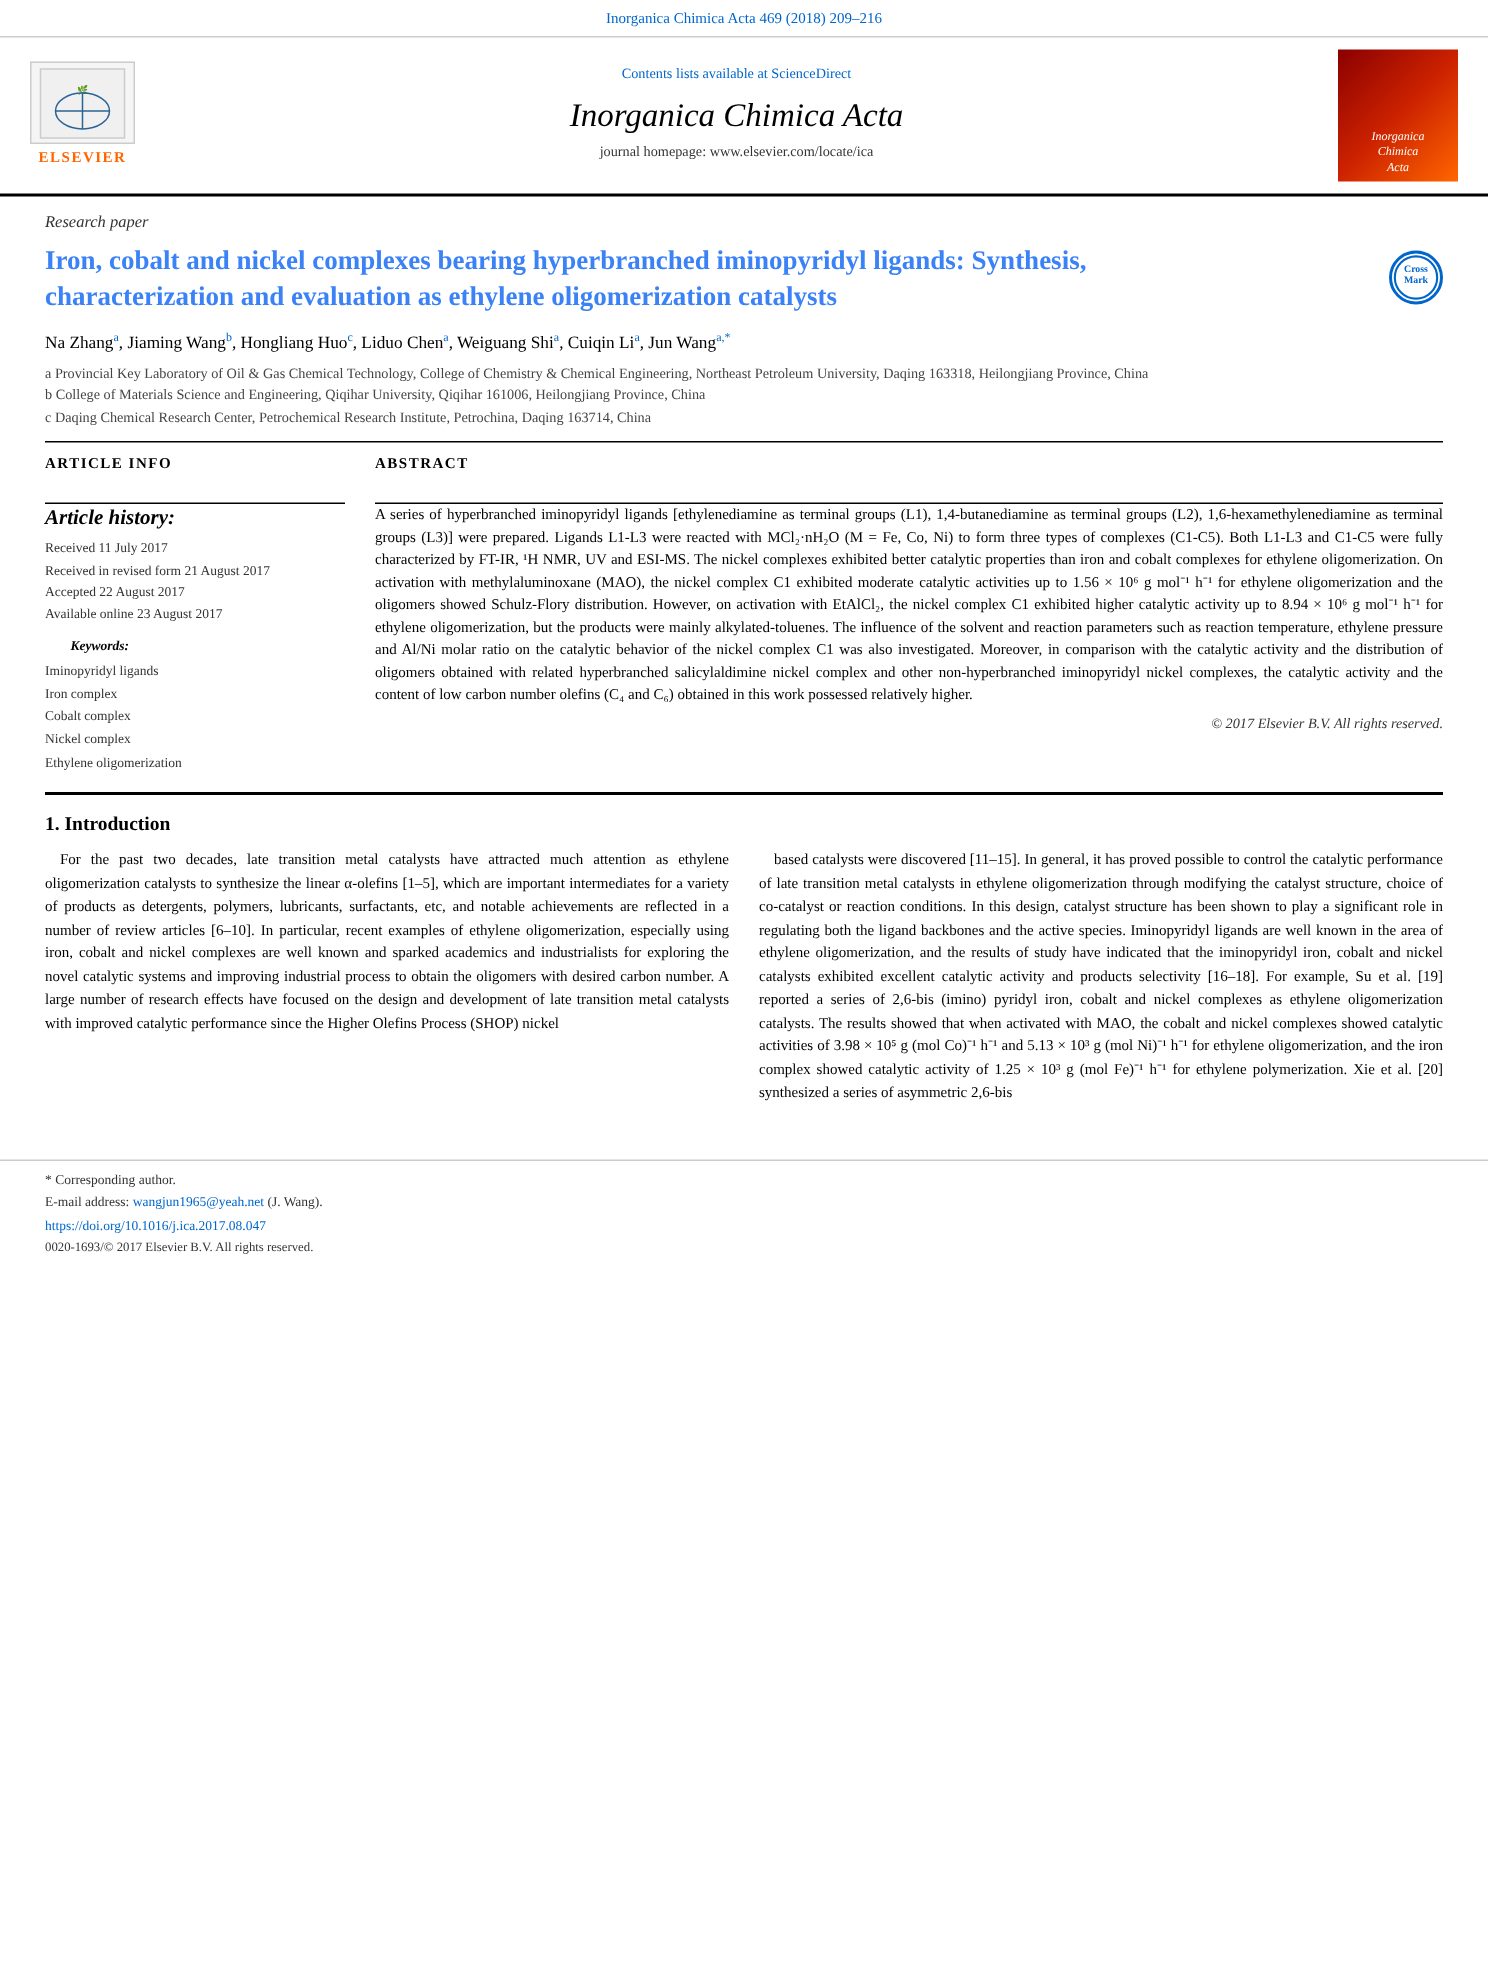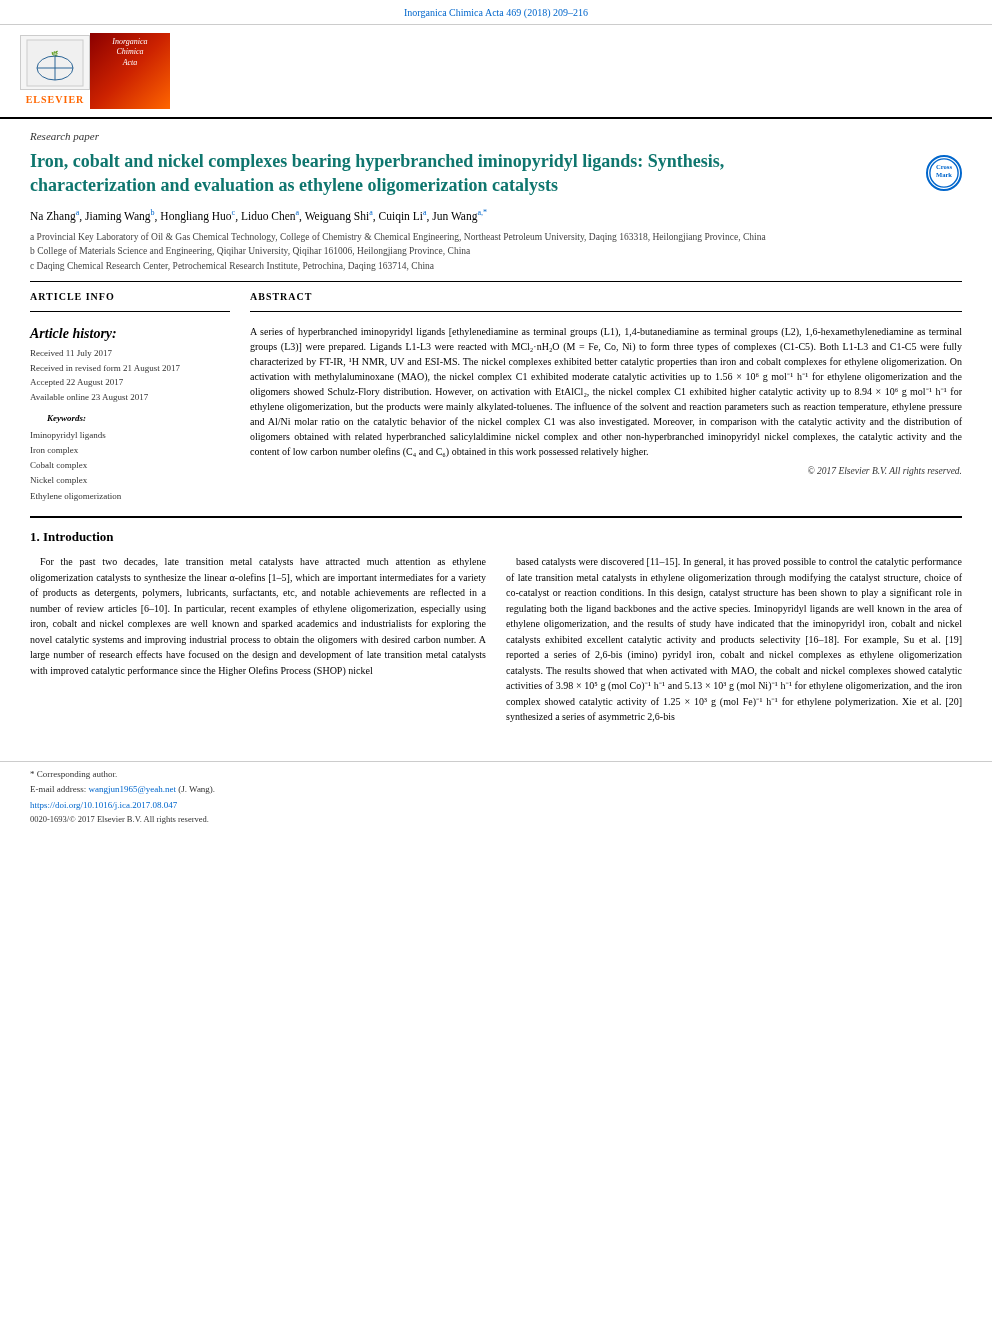--- a/index.html
+++ b/index.html
@@ -76,26 +76,26 @@
     .elsevier-text {
       font-size: 10px;
       font-weight: bold;
       color: #ff6600;
       letter-spacing: 1px;
     }
 
     
     .ica-logo {
       width: 80px;
-      height: 76px;
+      height: 88px;
       background: linear-gradient(135deg, #8B0000 0%, #cc2200 50%, #ff6600 100%);
       display: flex;
       flex-direction: column;
       align-items: center;
-      justify-content: flex-start;
+      justify-content: flex-end;
       color: #fff;
       font-size: 8px;
       text-align: center;
       padding: 4px;
     }
     .ica-logo .ica-title {
       font-style: italic;
       font-size: 8px;
       line-height: 1.3;
     }
@@ -108,21 +108,21 @@
     .paper-type {
       font-size: 11px;
       font-style: italic;
       color: #333;
       margin-bottom: 6px;
     }
 
     .paper-title {
       font-size: 18px;
       font-weight: bold;
-      color: #0f766e;
+      color: #3b82f6;
       line-height: 1.3;
       margin-bottom: 10px;
       max-width: 820px;
     }
     .crossmark-circle {
       width: 36px;
       height: 36px;
       border-radius: 50%;
       border: 2px solid #0066cc;
       display: flex;
@@ -172,22 +172,22 @@
     .abstract-col {
       flex: 1;
     }
 
     .col-header {
       font-size: 10px;
       font-weight: bold;
       letter-spacing: 1px;
       text-transform: uppercase;
       border-bottom: 1px solid #000;
-      padding-bottom: 7px;
-      margin-bottom: 12px;
+      padding-bottom: 18px;
+      margin-bottom: 0;
     }
 
     .article-history-label {
       font-size: 14px;
       font-style: italic;
       font-weight: bold;
       margin-bottom: 3px;
     }
 
     .article-history-items {
@@ -301,20 +301,28 @@
         <rect x="2" y="2" width="56" height="46" fill="#f0f0f0" stroke="#ccc"></rect>
         <text x="30" y="18" text-anchor="middle" font-size="6" fill="#333">🌿</text>
         <ellipse cx="30" cy="30" rx="18" ry="12" fill="none" stroke="#2a6496" stroke-width="1"></ellipse>
         <line x1="12" y1="30" x2="48" y2="30" stroke="#2a6496" stroke-width="1"></line>
         <line x1="30" y1="18" x2="30" y2="42" stroke="#2a6496" stroke-width="1"></line>
       </svg>
     </div>
     <div class="elsevier-text">ELSEVIER</div>
   </div>
 
+  <div class="journal-header-center">
+    <div class="contents-line">
+      <span>Contents lists available at</span>
+      <span style="color:#0066cc;">ScienceDirect</span>
+    </div>
+    <div class="journal-title">Inorganica Chimica Acta</div>
+    <div class="homepage-line">journal homepage: www.elsevier.com/locate/ica</div>
+  </div>
 
   <div class="ica-logo">
     <div class="ica-title">
       <em>Inorganica<br>Chimica<br>Acta</em>
     </div>
   </div>
 </div>
 
 <div class="main-content">
 

